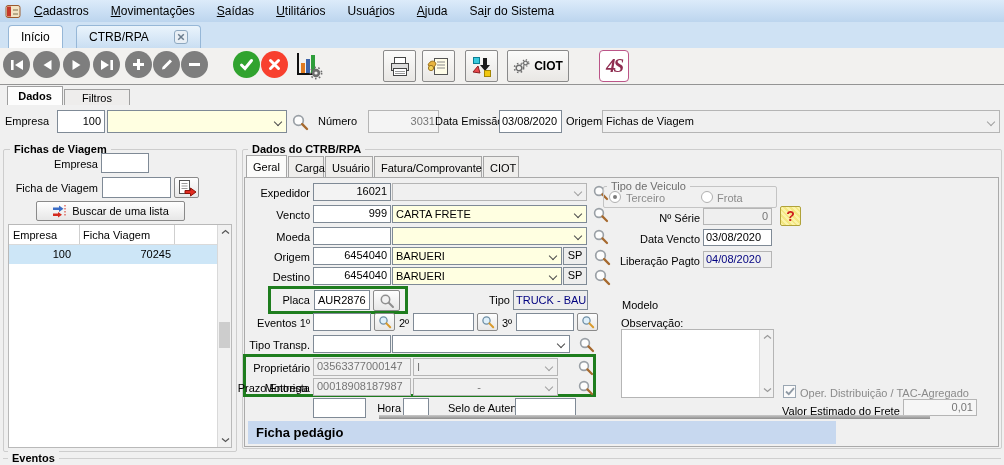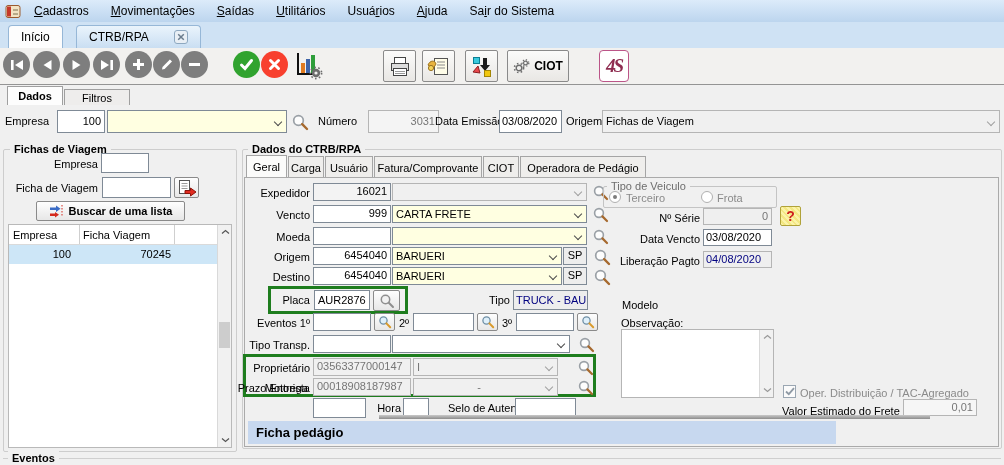--- a/index.html
+++ b/index.html
@@ -54,21 +54,21 @@
   .chev.dim{border-color:#a0a0a0}
   .magbtn{position:absolute;border:1px solid #8a8a8a;background:linear-gradient(#fefefe,#e7e7e7);
     display:flex;align-items:center;justify-content:center;border-radius:2px}
   .mag{position:absolute;width:18px;height:18px}
 
   .group{position:absolute;border:1px solid #cdcdcd;border-radius:2px}
   .gtitle{position:absolute;font-weight:bold;background:#f0f0f0;padding:0 4px;white-space:nowrap;height:14px;line-height:14px}
 
   
   .ctab{position:absolute;top:156px;height:22px;background:#efeeec;border:1px solid #a5a5a5;border-bottom:none;
-    display:flex;align-items:center;justify-content:center;padding:0 0;white-space:nowrap}
+    display:flex;align-items:center;justify-content:flex-start;padding:0 6px;white-space:nowrap}
   .ctab.active{top:155px;height:23px;background:#fbfbfa}
 
   .greenbox{position:absolute;border:3px solid #1e7d1e}
 
   .radio{position:absolute;width:12px;height:12px;border:1px solid #9a9a9a;border-radius:50%;background:#fff}
   .radio .dot{position:absolute;left:3px;top:3px;width:4px;height:4px;border-radius:50%;background:#7d7d7d}
   .checkbox{position:absolute;width:13px;height:13px;border:1px solid #9aa6b2;background:#fbfbfb;
     display:flex;align-items:center;justify-content:center}
 
   .scroll{position:absolute;background:#f1f1f1;border-left:1px solid #d9d9d9}
@@ -255,21 +255,21 @@
   <div class="box" style="left:102px;top:177px;width:69px;height:21px"></div>
   <div class="magbtn" style="left:174px;top:177px;width:25px;height:21px">
     <svg width="21" height="18">
       <rect x="3.5" y="1.5" width="10" height="13" fill="#fff" stroke="#555"></rect>
       <line x1="5.5" y1="4.5" x2="11.5" y2="4.5" stroke="#9a9a9a"></line>
       <line x1="5.5" y1="7" x2="11.5" y2="7" stroke="#9a9a9a"></line>
       <line x1="5.5" y1="9.5" x2="11.5" y2="9.5" stroke="#9a9a9a"></line>
       <path d="M9 11.5 L14.5 11.5 L14.5 9 L20 13 L14.5 17 L14.5 14.5 L9 14.5 Z" fill="#e02b1f" stroke="#8c130b"></path>
     </svg>
   </div>
-  <div class="magbtn" style="left:36px;top:201px;width:149px;height:20px;gap:5px;font-weight:bold">
+  <div class="magbtn" style="left:36px;top:201px;width:149px;height:20px;gap:5px;font-weight:normal">
     <svg width="15" height="14">
       <path d="M1 3.5 L7 3.5 L7 1.5 L11.5 4.8 L7 8 L7 6 L1 6 Z" fill="#3a6cc6"></path>
       <path d="M1 9.5 L6 9.5 L6 8 L10 10.8 L6 13.6 L6 12 L1 12 Z" fill="#d42a1e"></path>
       <line x1="13" y1="1" x2="13" y2="13" stroke="#d42a1e" stroke-dasharray="1.5 1.5"></line>
     </svg>
     <span>Buscar de uma lista</span>
   </div>
 
   <div class="abs" style="left:8px;top:224px;width:224px;height:224px;background:#fff;border:1px solid #b9b9b9"></div>
   <div class="cell" style="left:13px;top:226px;width:60px">Empresa</div>
@@ -305,23 +305,20 @@
       <span>Carga</span>
     </div>
   <div class="ctab" style="left:325px;width:48px">
       <span>Usuário</span>
     </div>
   <div class="ctab" style="left:374px;width:108px">
       <span>Fatura/Comprovante</span>
     </div>
   <div class="ctab" style="left:483px;width:36px">
       <span>CIOT</span>
-    </div>
-  <div class="ctab" style="left:520px;width:126px">
-      <span>Operadora de Pedágio</span>
     </div>
   <div class="abs" style="left:244px;top:177px;width:755px;height:270px;border:1px solid #aaa;background:#f0f0f0"></div>
 
   <div class="lbl" style="left:230px;top:185px;width:80px">Expedidor</div>
   <div class="box num" style="left:313px;top:183px;width:78px;background:#f3f3f3">16021</div>
   <div class="box gray combo" style="left:392px;top:183px;width:195px">
     <span class="val"></span>
       <span class="chev dim"></span>
   </div>
   <span class="mag" style="left:592px;top:184px"><svg width="17" height="17">

